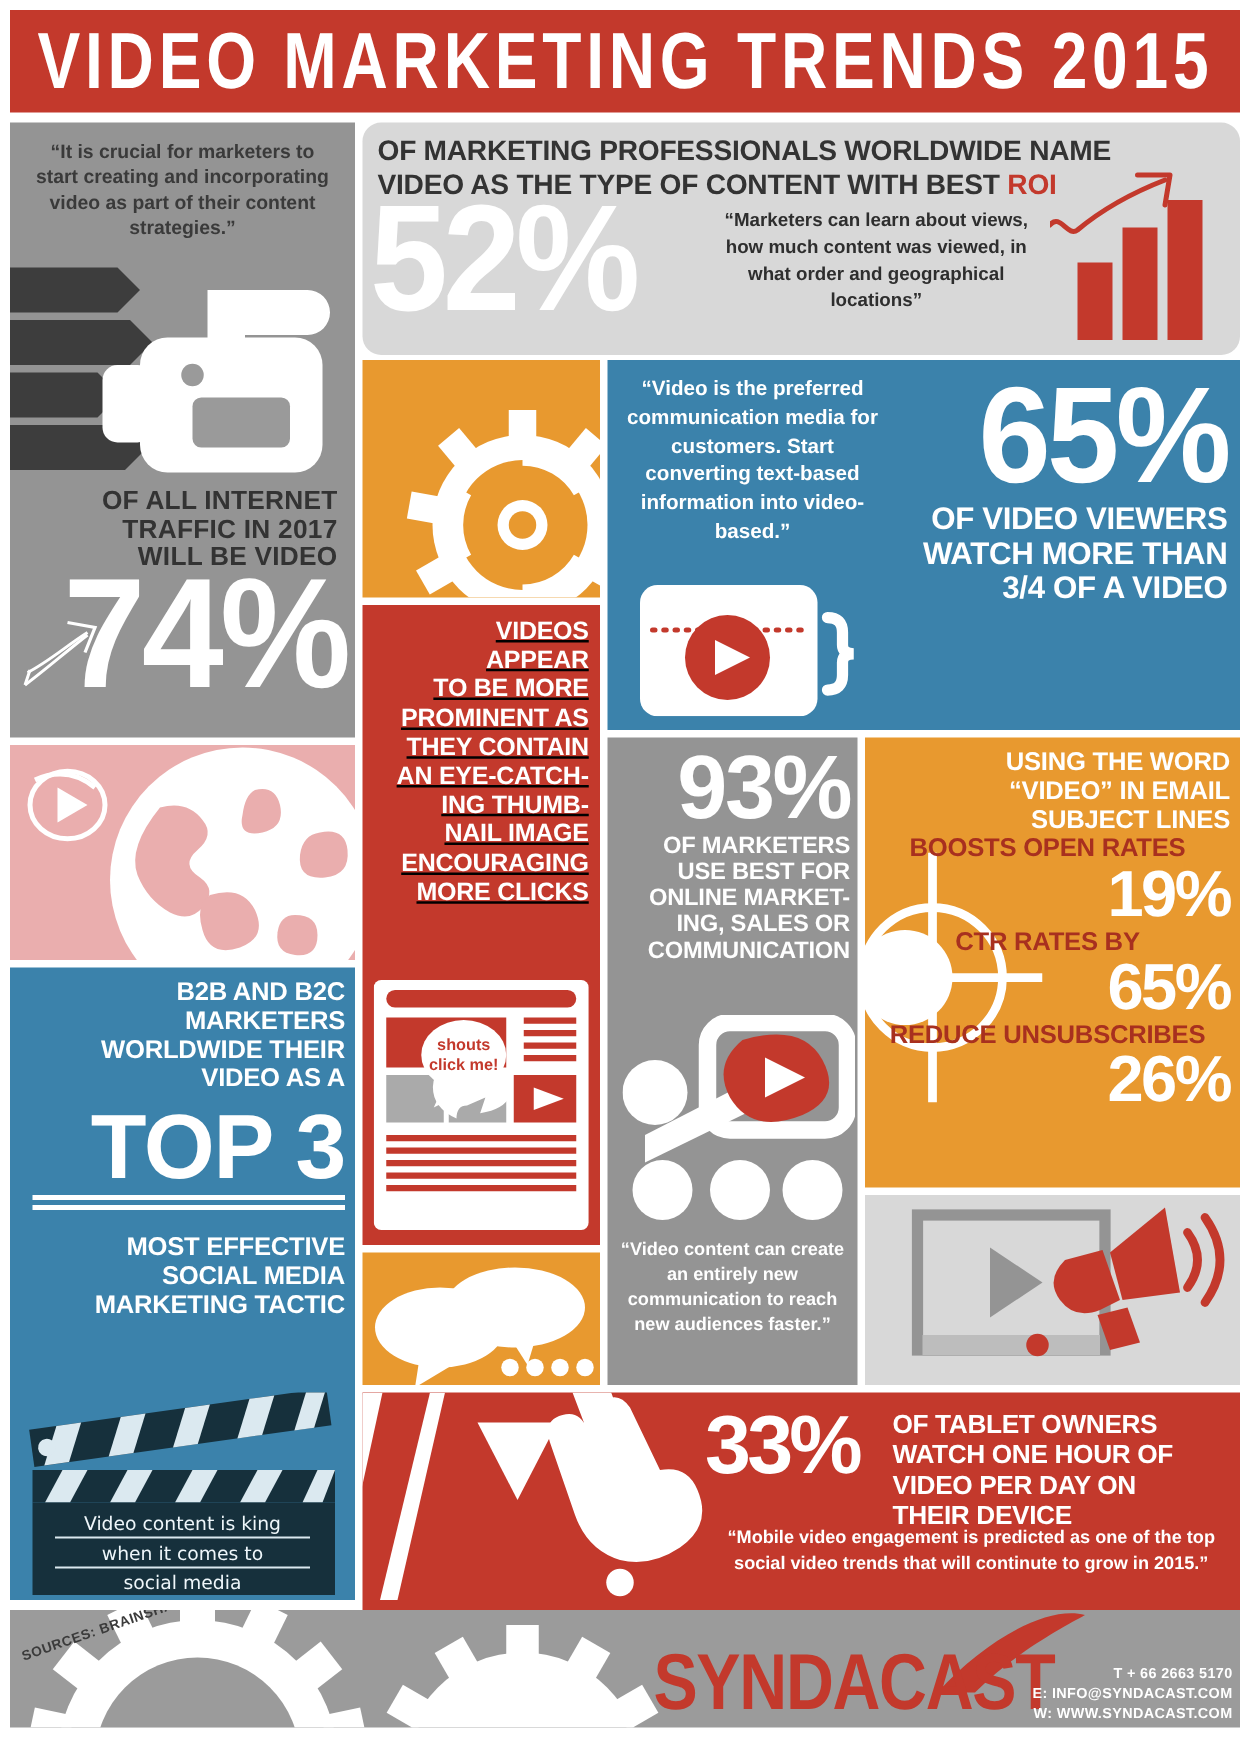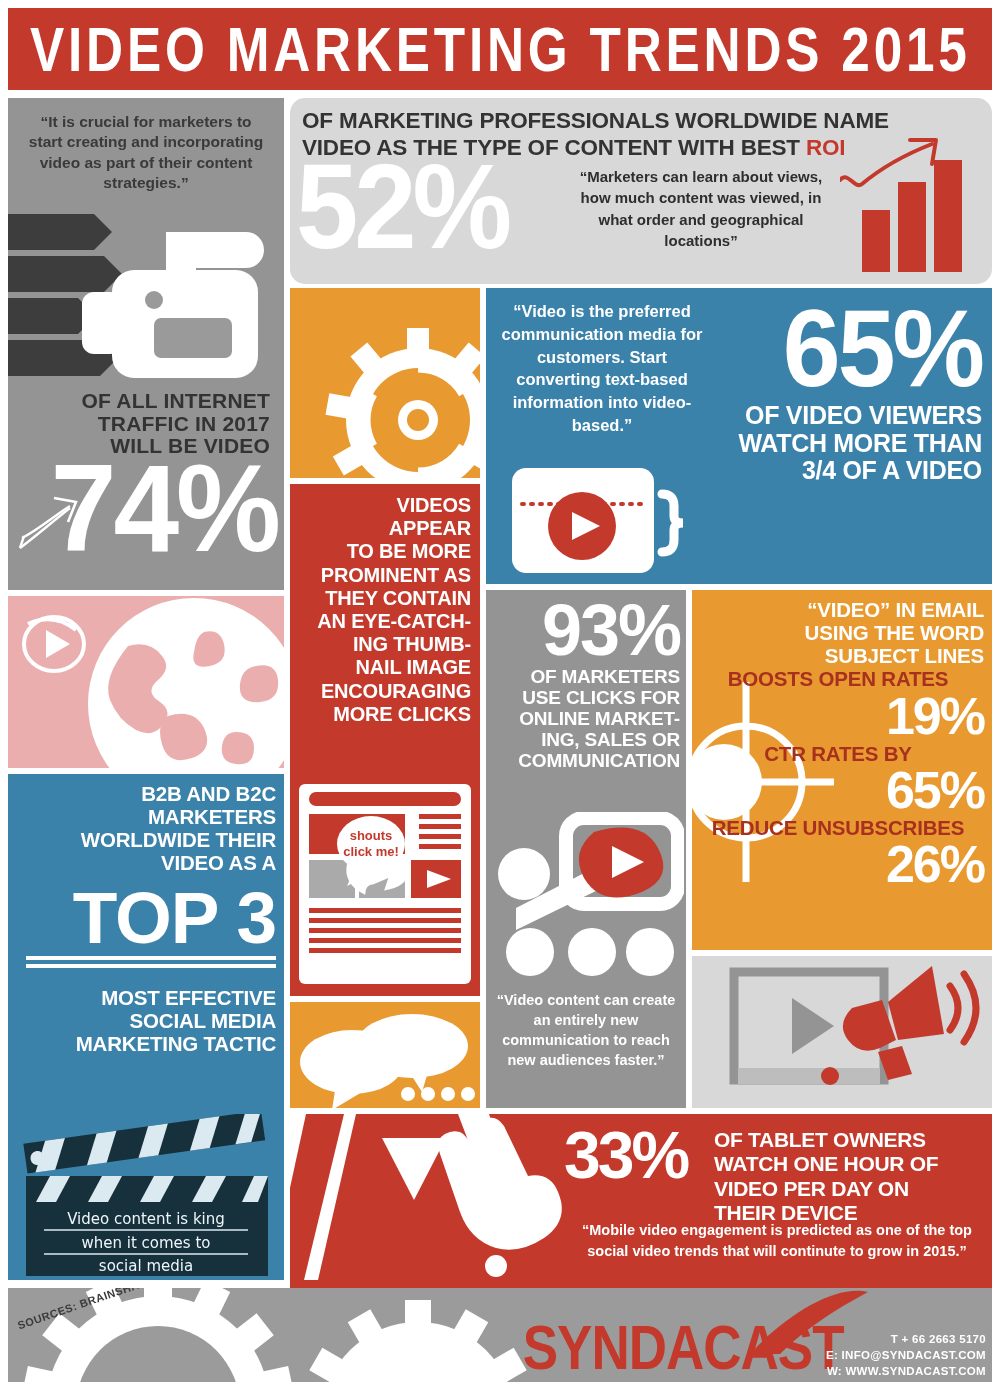--- a/index.html
+++ b/index.html
@@ -89,21 +89,21 @@
     position: absolute; right: 10px; top: 114px; width: 330px;
     color: #ffffff; font-size: 25px; font-weight: bold; line-height: 1.1;
     text-align: right; letter-spacing: -.3px;
   }
   .player-icon { position: absolute; left: 26px; top: 180px; width: 185px; height: 105px; }
 
   
   #p-globe { left: 8px; top: 596px; width: 276px; height: 172px; background: #eaaeae; }
 
   
-  #p-thumb { left: 290px; top: 484px; width: 190px; height: 512px; background: #c3392c; }
+  #p-thumb { left: 290px; top: 484px; width: 190px; height: 512px; background: #c3392c; text-decoration: underline; }
   .thumb-text {
     color: #ffffff; font-size: 20px; font-weight: bold; line-height: 1.16;
     text-align: right; padding: 10px 9px 0 6px; letter-spacing: -.2px;
   }
   .article-mock { position: absolute; left: 9px; top: 300px; width: 172px; height: 200px; }
 
   
   #p-93 { left: 486px; top: 590px; width: 200px; height: 518px; background: #949494; }
   .big-93 {
     color: #ffffff; font-size: 72px; font-weight: bold; line-height: .96;
@@ -388,21 +388,21 @@
       <path d="M58 80 l-10 22 l28 -14 z" fill="#ffffff"></path>
       <text x="72" y="56" text-anchor="middle" fill="#c3392c" font-size="13" font-weight="bold" font-family="Liberation Sans, sans-serif">shouts</text>
       <text x="72" y="72" text-anchor="middle" fill="#c3392c" font-size="13" font-weight="bold" font-family="Liberation Sans, sans-serif">click me!</text>
     </svg>
   </div>
 
   <div class="panel" id="p-93">
     <div class="big-93">93%</div>
     <div class="cap93">
       <div>OF MARKETERS</div>
-      <div>USE CLICKS FOR</div>
+      <div>USE BEST FOR</div>
       <div>ONLINE MARKET-</div>
       <div>ING, SALES OR</div>
       <div>COMMUNICATION</div>
     </div>
     <svg class="network-icon" viewBox="0 0 186 175">
       <rect x="68" y="6" width="112" height="86" rx="18" fill="none" stroke="#ffffff" stroke-width="14"></rect>
       <circle cx="26" cy="62" r="26" fill="#ffffff"></circle>
       <circle cx="32" cy="140" r="24" fill="#ffffff"></circle>
       <circle cx="94" cy="140" r="24" fill="#ffffff"></circle>
       <circle cx="152" cy="140" r="24" fill="#ffffff"></circle>
@@ -416,22 +416,22 @@
   <div class="panel" id="p-email">
     <svg class="target-icon" viewBox="0 0 150 200">
       <line x1="62" y1="0" x2="62" y2="200" stroke="#ffffff" stroke-width="7"></line>
       <line x1="-20" y1="100" x2="150" y2="100" stroke="#ffffff" stroke-width="7"></line>
       <circle cx="62" cy="100" r="56" fill="none" stroke="#ffffff" stroke-width="7"></circle>
       <circle cx="40" cy="100" r="38" fill="#ffffff"></circle>
       <circle cx="40" cy="100" r="28" fill="#ffffff"></circle>
     </svg>
     <div class="email-stack">
       <div class="email-head">
+        <div>USING THE WORD</div>
         <div>“VIDEO” IN EMAIL</div>
-        <div>USING THE WORD</div>
         <div>SUBJECT LINES</div>
       </div>
       <div class="email-sub">BOOSTS OPEN RATES</div>
       <div class="email-num">19%</div>
       <div class="email-sub">CTR RATES BY</div>
       <div class="email-num">65%</div>
       <div class="email-sub">REDUCE UNSUBSCRIBES</div>
       <div class="email-num">26%</div>
     </div>
   </div>

